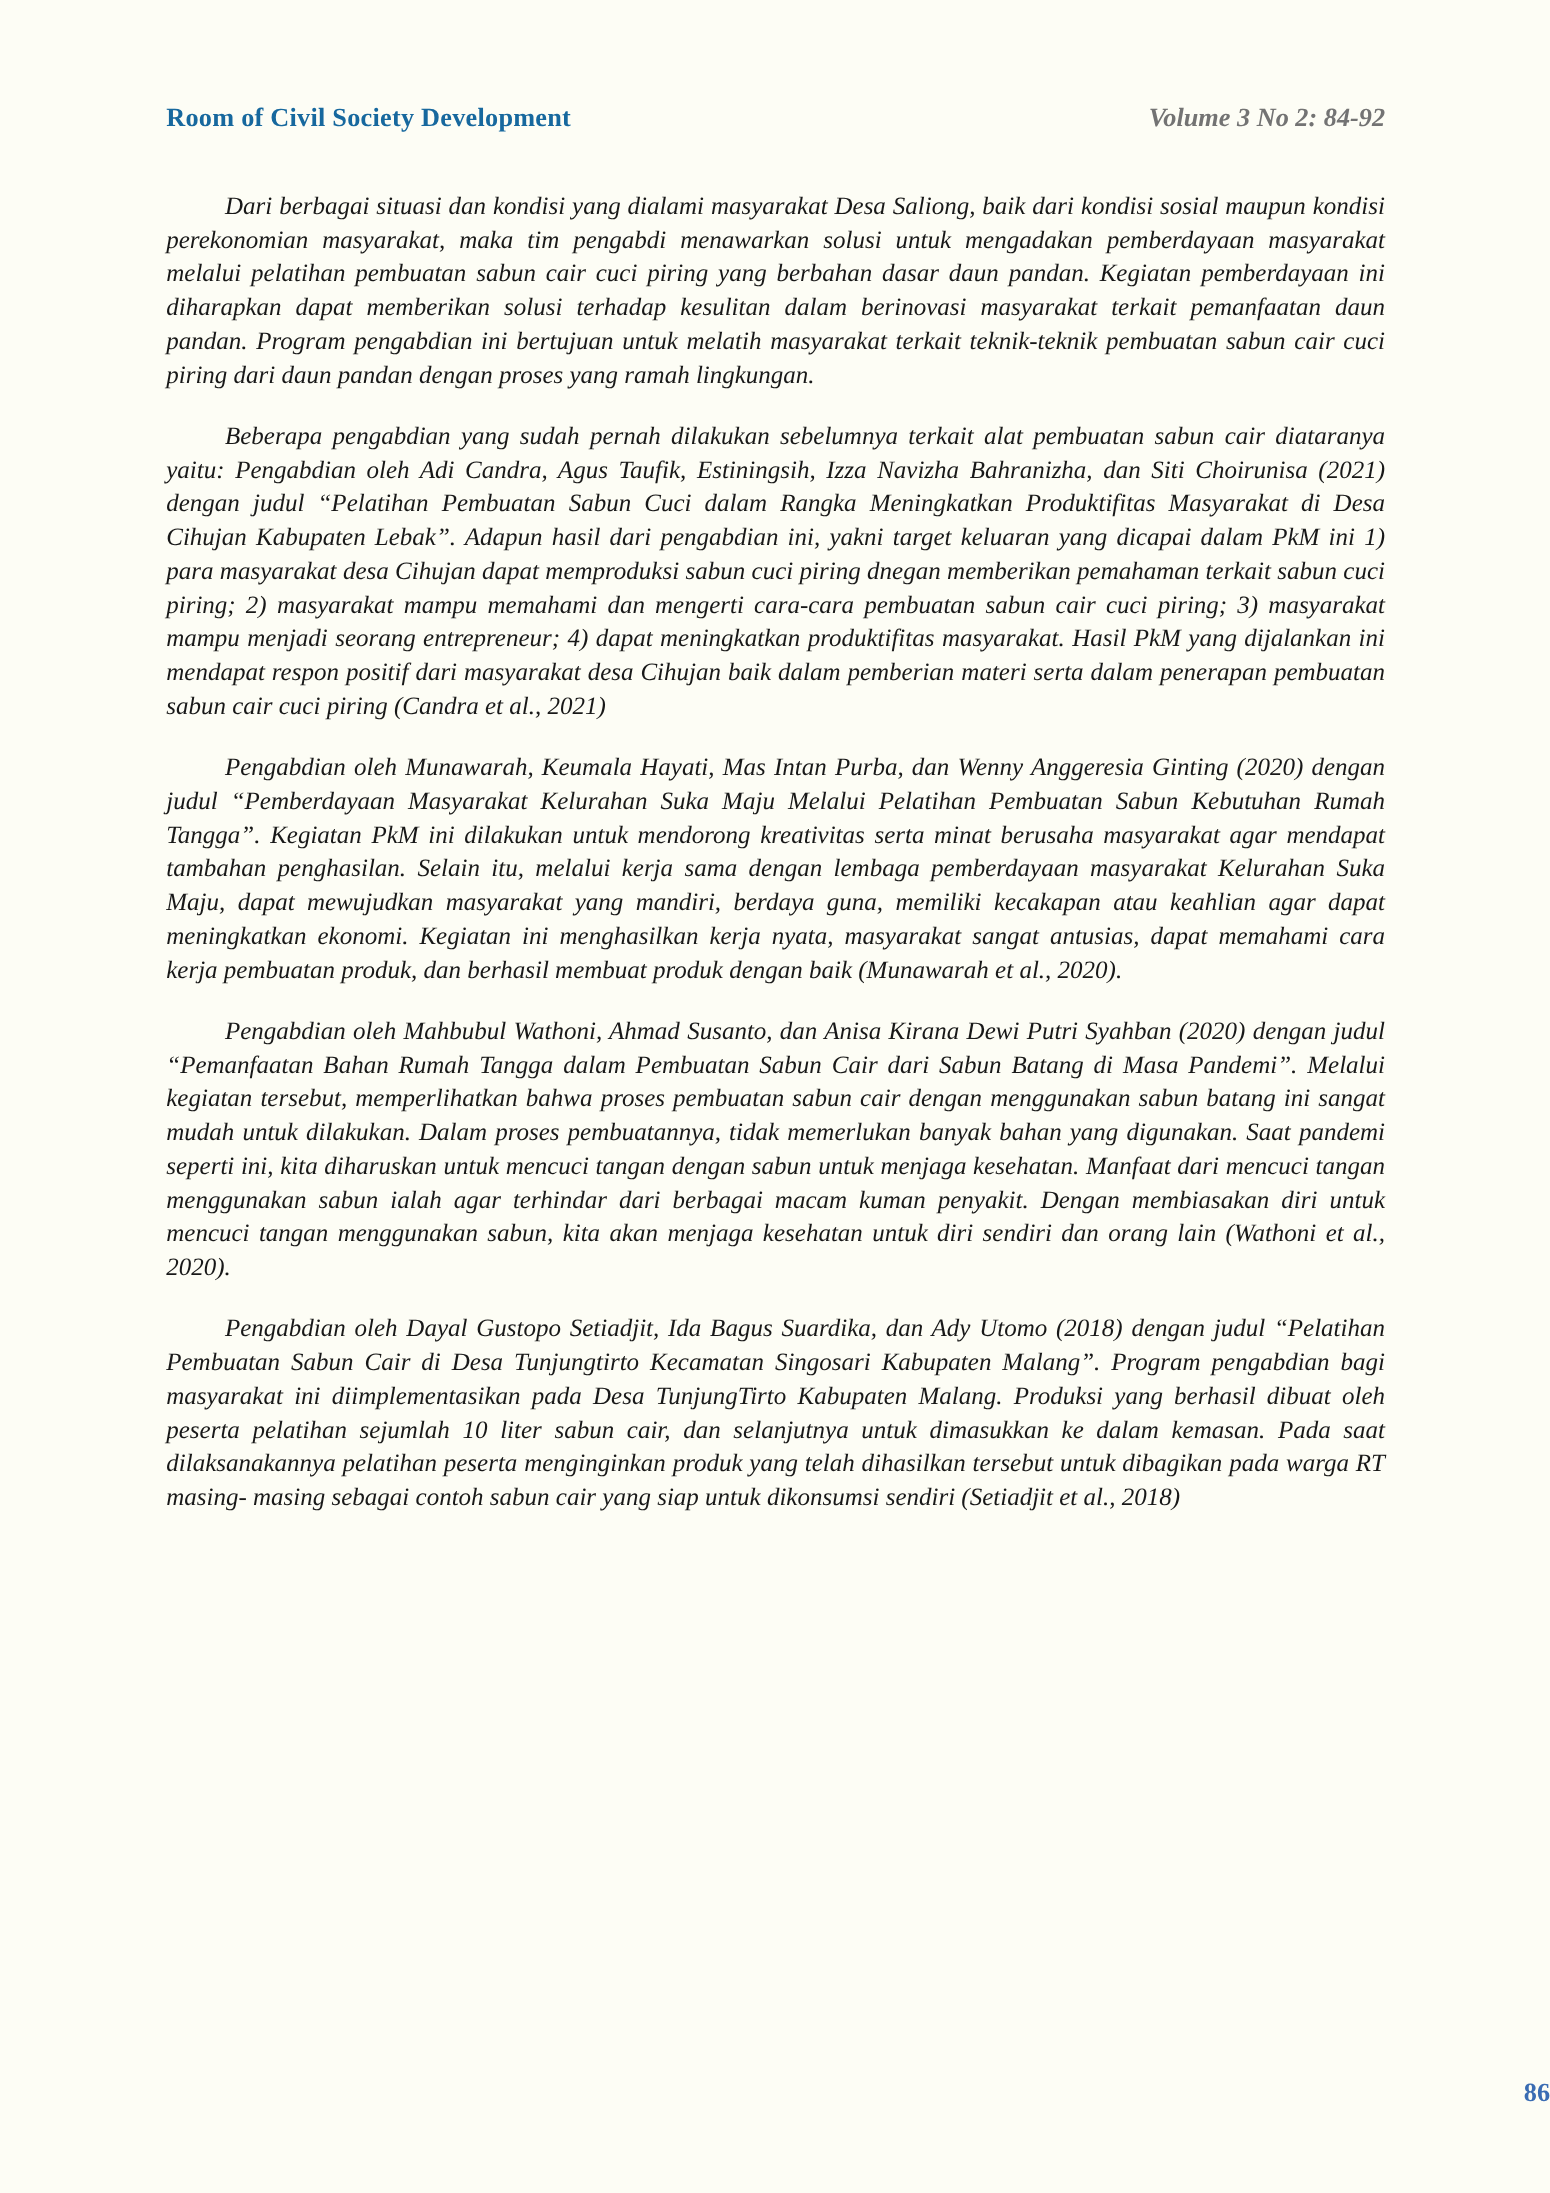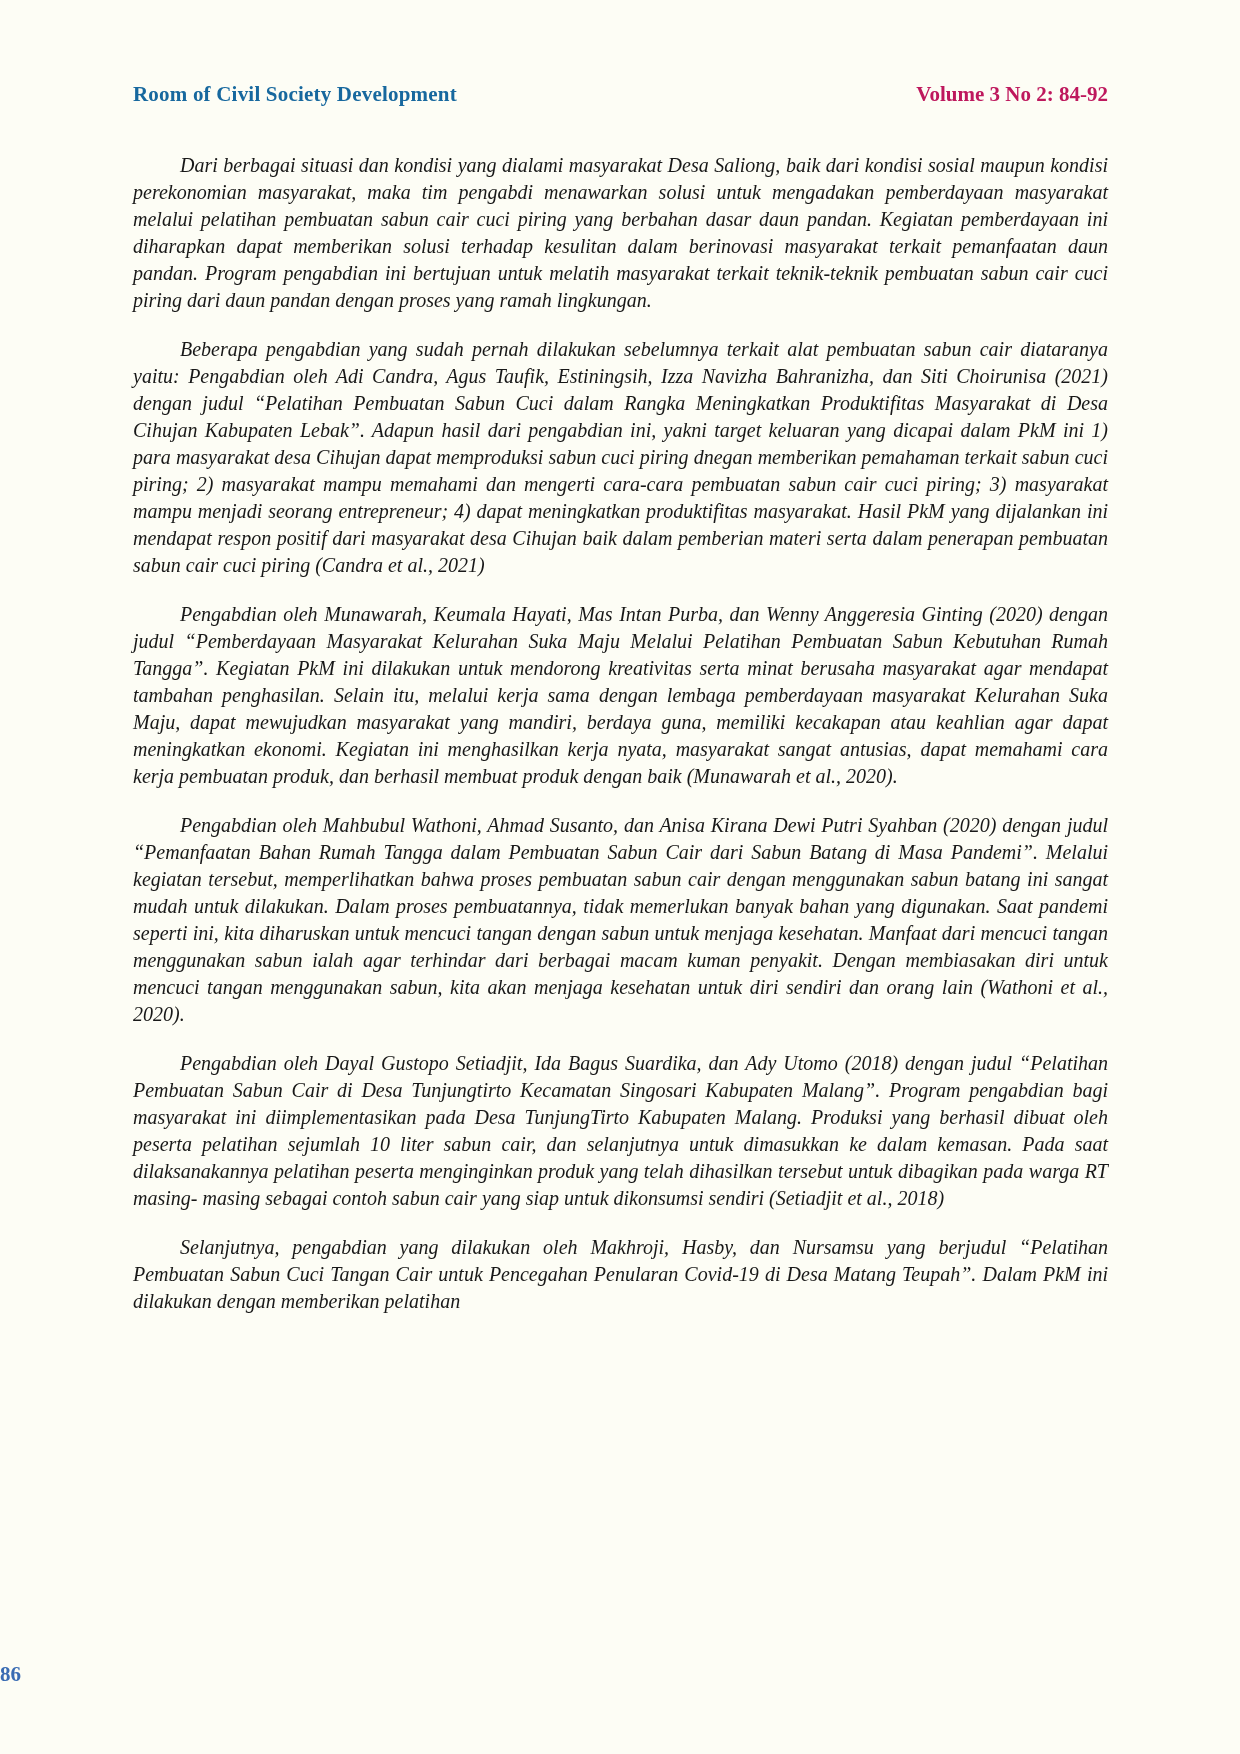--- a/index.html
+++ b/index.html
@@ -24,21 +24,22 @@
     justify-content: space-between;
     align-items: flex-start;
   }
   .journal-title {
     color: #17689e;
     font-weight: bold;
     font-size: 21px;
     letter-spacing: 0.2px;
   }
   .volume-info {
-    color: #be185d;
+    color: #737373;
+    font-style: italic;
     font-weight: 600;
     font-size: 21px;
   }
   .article-body {
     position: absolute;
     top: 152px;
     left: 133px;
     width: 975px;
     color: #181818;
     font-size: 20px;
@@ -48,21 +49,21 @@
   }
   .article-body p {
     margin: 0 0 22px 0;
     text-indent: 47px;
   }
   .page-footer {
     position: absolute;
     top: 1662px;
     left: 0;
     width: 100%;
-    text-align: left;
+    text-align: right;
   }
   .page-number {
     color: #3a6cb3;
     font-weight: bold;
     font-size: 21px;
   }
 </style>
 </head>
 <body>
 
@@ -72,20 +73,19 @@
     <span class="journal-title">Room of Civil Society Development</span>
     <span class="volume-info">Volume 3 No 2: 84-92</span>
   </div>
 
   <div class="article-body">
     <p>Dari berbagai situasi dan kondisi yang dialami masyarakat Desa Saliong, baik dari kondisi sosial maupun kondisi perekonomian masyarakat, maka tim pengabdi menawarkan solusi untuk mengadakan pemberdayaan masyarakat melalui pelatihan pembuatan sabun cair cuci piring yang berbahan dasar daun pandan. Kegiatan pemberdayaan ini diharapkan dapat memberikan solusi terhadap kesulitan dalam berinovasi masyarakat terkait pemanfaatan daun pandan. Program pengabdian ini bertujuan untuk melatih masyarakat terkait teknik-teknik pembuatan sabun cair cuci piring dari daun pandan dengan proses yang ramah lingkungan.</p>
     <p>Beberapa pengabdian yang sudah pernah dilakukan sebelumnya terkait alat pembuatan sabun cair diataranya yaitu: Pengabdian oleh Adi Candra, Agus Taufik, Estiningsih, Izza Navizha Bahranizha, dan Siti Choirunisa (2021) dengan judul “Pelatihan Pembuatan Sabun Cuci dalam Rangka Meningkatkan Produktifitas Masyarakat di Desa Cihujan Kabupaten Lebak”. Adapun hasil dari pengabdian ini, yakni target keluaran yang dicapai dalam PkM ini 1) para masyarakat desa Cihujan dapat memproduksi sabun cuci piring dnegan memberikan pemahaman terkait sabun cuci piring; 2) masyarakat mampu memahami dan mengerti cara-cara pembuatan sabun cair cuci piring; 3) masyarakat mampu menjadi seorang entrepreneur; 4) dapat meningkatkan produktifitas masyarakat. Hasil PkM yang dijalankan ini mendapat respon positif dari masyarakat desa Cihujan baik dalam pemberian materi serta dalam penerapan pembuatan sabun cair cuci piring (Candra et al., 2021)</p>
     <p>Pengabdian oleh Munawarah, Keumala Hayati, Mas Intan Purba, dan Wenny Anggeresia Ginting (2020) dengan judul “Pemberdayaan Masyarakat Kelurahan Suka Maju Melalui Pelatihan Pembuatan Sabun Kebutuhan Rumah Tangga”. Kegiatan PkM ini dilakukan untuk mendorong kreativitas serta minat berusaha masyarakat agar mendapat tambahan penghasilan. Selain itu, melalui kerja sama dengan lembaga pemberdayaan masyarakat Kelurahan Suka Maju, dapat mewujudkan masyarakat yang mandiri, berdaya guna, memiliki kecakapan atau keahlian agar dapat meningkatkan ekonomi. Kegiatan ini menghasilkan kerja nyata, masyarakat sangat antusias, dapat memahami cara kerja pembuatan produk, dan berhasil membuat produk dengan baik (Munawarah et al., 2020).</p>
     <p>Pengabdian oleh Mahbubul Wathoni, Ahmad Susanto, dan Anisa Kirana Dewi Putri Syahban (2020) dengan judul “Pemanfaatan Bahan Rumah Tangga dalam Pembuatan Sabun Cair dari Sabun Batang di Masa Pandemi”. Melalui kegiatan tersebut, memperlihatkan bahwa proses pembuatan sabun cair dengan menggunakan sabun batang ini sangat mudah untuk dilakukan. Dalam proses pembuatannya, tidak memerlukan banyak bahan yang digunakan. Saat pandemi seperti ini, kita diharuskan untuk mencuci tangan dengan sabun untuk menjaga kesehatan. Manfaat dari mencuci tangan menggunakan sabun ialah agar terhindar dari berbagai macam kuman penyakit. Dengan membiasakan diri untuk mencuci tangan menggunakan sabun, kita akan menjaga kesehatan untuk diri sendiri dan orang lain (Wathoni et al., 2020).</p>
     <p>Pengabdian oleh Dayal Gustopo Setiadjit, Ida Bagus Suardika, dan Ady Utomo (2018) dengan judul “Pelatihan Pembuatan Sabun Cair di Desa Tunjungtirto Kecamatan Singosari Kabupaten Malang”. Program pengabdian bagi masyarakat ini diimplementasikan pada Desa TunjungTirto Kabupaten Malang. Produksi yang berhasil dibuat oleh peserta pelatihan sejumlah 10 liter sabun cair, dan selanjutnya untuk dimasukkan ke dalam kemasan. Pada saat dilaksanakannya pelatihan peserta menginginkan produk yang telah dihasilkan tersebut untuk dibagikan pada warga RT masing- masing sebagai contoh sabun cair yang siap untuk dikonsumsi sendiri (Setiadjit et al., 2018)</p>
-    <p>Selanjutnya, pengabdian yang dilakukan oleh Makhroji, Hasby, dan Nursamsu yang berjudul “Pelatihan Pembuatan Sabun Cuci Tangan Cair untuk Pencegahan Penularan Covid-19 di Desa Matang Teupah”. Dalam PkM ini dilakukan dengan memberikan pelatihan</p>
   </div>
 
   <div class="page-footer">
     <span class="page-number">86</span>
   </div>
 
 </div>
 
 </body></html>

